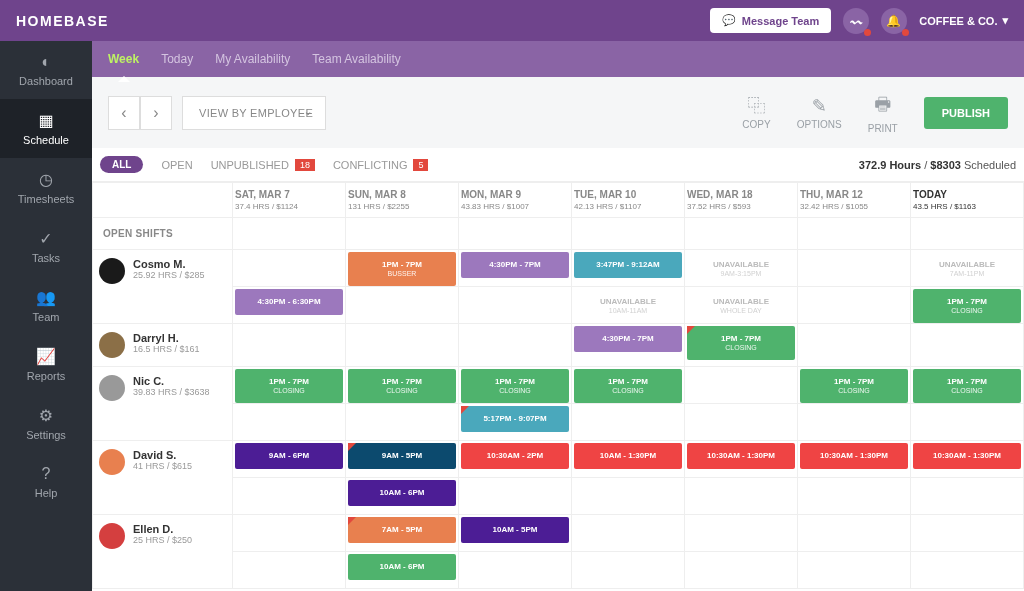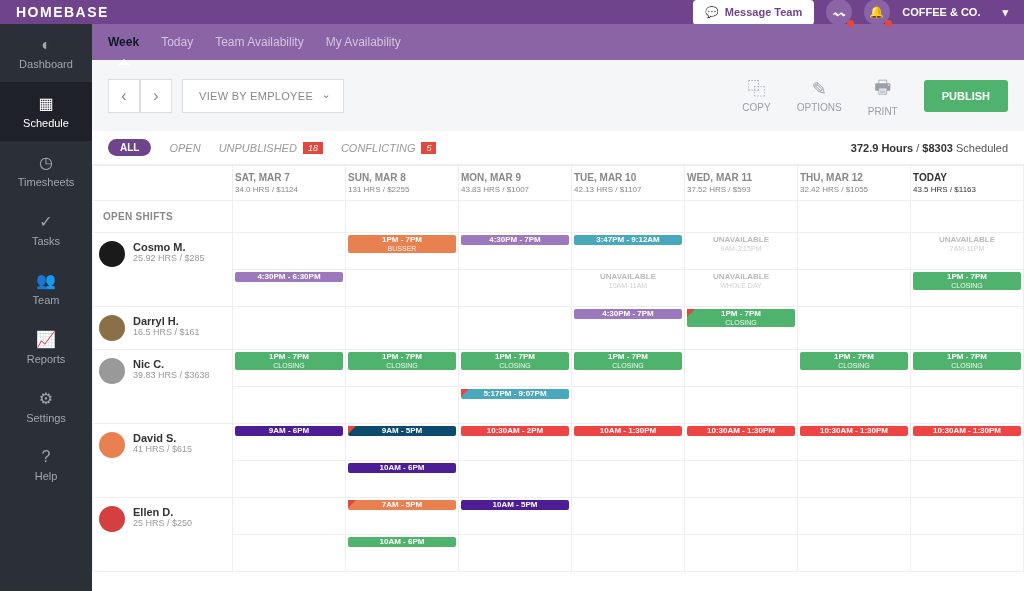--- a/index.html
+++ b/index.html
@@ -1,68 +1,68 @@
 <!DOCTYPE html>
 <html><head>
 <meta charset="utf-8">
 <style>
 *{margin:0;padding:0;box-sizing:border-box;font-family:Arial,Helvetica,sans-serif;}
 body{background:#fff;width:1024px;height:591px;overflow:hidden;}
 .app{display:flex;flex-direction:column;height:100%;}
-.topbar{background:#6f448c;height:24px;display:flex;align-items:center;padding:0 16px;color:#fff;}
+.topbar{background:#6f448c;height:41px;display:flex;align-items:center;padding:0 16px;color:#fff;}
 .logo{font-weight:700;letter-spacing:1.5px;font-size:14px;}
 .topbar-right{margin-left:auto;display:flex;align-items:center;gap:12px;}
 .msg-team{background:#fff;color:#6f448c;border-radius:4px;padding:6px 12px;font-size:11px;font-weight:700;display:flex;align-items:center;gap:6px;}
 .circ{width:26px;height:26px;border-radius:50%;background:#8a64a5;display:flex;align-items:center;justify-content:center;position:relative;}
 .circ .dot{position:absolute;right:-2px;bottom:-2px;width:7px;height:7px;background:#e2483d;border-radius:50%;}
-.company{font-size:11px;font-weight:700;display:flex;align-items:center;gap:22px;}
+.company{font-size:11px;font-weight:700;display:flex;align-items:center;gap:5px;}
 .user{font-size:11px;display:flex;align-items:center;gap:8px;}
 .avatar-sm{width:22px;height:22px;border-radius:50%;background:#333;}
 .body{display:flex;flex:1;overflow:hidden;}
 .sidebar{width:92px;background:#2b3038;color:#a1a6ad;display:flex;flex-direction:column;}
 .nav-item{display:flex;flex-direction:column;align-items:center;padding:12px 0;font-size:11px;cursor:pointer;}
 .nav-item.active{background:#1e2228;color:#fff;}
 .nav-ico{font-size:16px;margin-bottom:4px;}
 .main{flex:1;display:flex;flex-direction:column;overflow:hidden;}
 .subnav{background:#8a64a5;height:36px;display:flex;align-items:center;padding:0 16px;gap:22px;font-size:12px;color:#d4c4e0;}
 .subnav-item{cursor:pointer;position:relative;padding:10px 0;}
-.subnav-item.active{color:#0f172a;font-weight:700;}
+.subnav-item.active{color:#bef264;font-weight:700;}
 .subnav-item.active::after{content:'';position:absolute;bottom:-6px;left:50%;transform:translateX(-50%);border:6px solid transparent;border-bottom-color:#fff;}
 .toolbar{background:#f5f6f7;padding:14px 16px;display:flex;align-items:center;gap:10px;}
 .date-nav{display:flex;}
 .nav-btn{width:32px;height:34px;border:1px solid #ddd;background:#fff;display:flex;align-items:center;justify-content:center;color:#888;cursor:pointer;}
 .date-range{height:34px;border:1px solid #ddd;background:#fff;padding:0 16px;display:flex;align-items:center;font-size:12px;color:#666;border-left:0;border-right:0;}
-.view-select{height:34px;border:1px solid #ddd;background:#fff;padding:0 30px 0 16px;font-size:11px;color:#888;letter-spacing:0.3px;position:relative;display:flex;align-items:center;cursor:pointer;}
+.view-select{height:34px;border:1px solid #ddd;background:#fff;padding:0 12px 0 16px;font-size:11px;color:#888;letter-spacing:0.3px;position:relative;display:flex;align-items:center;cursor:pointer;}
 .view-select::after{content:'⌄';position:absolute;right:12px;top:8px;}
 .toolbar-right{margin-left:auto;display:flex;align-items:center;gap:26px;}
 .tool-btn{display:flex;flex-direction:column;align-items:center;color:#9aa0a6;font-size:10px;cursor:pointer;gap:2px;}
 .tool-ico{font-size:18px;}
 .publish-btn{background:#4fb36d;color:#fff;padding:10px 18px;font-size:11px;font-weight:700;border-radius:3px;cursor:pointer;}
-.filters{padding:8px 16px;display:flex;align-items:center;gap:18px;font-size:11px;color:#999;border-bottom:1px solid #eee;}
+.filters{padding:8px 8px;display:flex;align-items:center;gap:18px;font-size:11px;color:#999;border-bottom:1px solid #eee;}
 .pill{background:#6f448c;color:#fff;padding:3px 12px;border-radius:10px;font-weight:700;font-size:10px;}
-.filter-item{display:flex;align-items:center;gap:6px;cursor:pointer;font-style:italic;}
+.filter-item{display:flex;align-items:center;gap:6px;cursor:pointer;}
 .badge{background:#e2483d;color:#fff;font-size:9px;padding:1px 5px;border-radius:0;}
 .summary{margin-left:auto;font-size:11px;color:#555;}
 .summary .hrs{font-weight:700;color:#333;}
 .summary .amt{font-weight:700;color:#333;}
 .grid{flex:1;overflow:auto;}
 .grid table{width:100%;border-collapse:collapse;table-layout:fixed;}
 .grid th,.grid td{border:1px solid #eee;padding:0;vertical-align:top;}
 .grid th{background:#fff;font-size:9px;color:#888;font-weight:700;text-align:left;padding:6px 2px;}
 .grid th .day{font-size:10px;}
 .grid th .stats{font-size:8px;font-weight:400;margin-top:2px;}
 .grid th.today{color:#333;}
 .emp-col{width:140px;}
 .emp-cell{display:flex;align-items:flex-start;gap:8px;padding:8px 6px;font-size:10px;}
 .emp-av{width:26px;height:26px;border-radius:50%;background:#555;flex-shrink:0;}
 .emp-name{font-weight:700;color:#333;font-size:11px;}
 .emp-stats{color:#999;font-size:9px;}
 .open-label{font-size:10px;font-weight:700;color:#888;padding:10px;letter-spacing:0.3px;}
 .cell{height:34px;position:relative;}
-.shift{margin:2px;border-radius:2px;color:#fff;font-size:8px;font-weight:700;text-align:center;padding:0 2px;line-height:1.2;position:relative;}
+.shift{margin:2px;border-radius:2px;color:#fff;font-size:8px;font-weight:700;text-align:center;padding:8px 2px;line-height:1.2;position:relative;}
 .shift .role{font-size:7px;font-weight:400;opacity:0.9;}
 .shift.unavail{background:none;color:#bbb;font-size:8px;}
 .shift.unavail .role{color:#ccc;}
 .corner{position:absolute;top:0;left:0;border:4px solid transparent;border-top-color:#e2483d;border-left-color:#e2483d;}
 .c-purple{background:#9c78bd;}
 .c-orange{background:#e8804f;}
 .c-teal{background:#4aa8bc;}
 .c-green{background:#4fb36d;}
 .c-blue{background:#4c1d95;}
 .c-yellow{background:#0c4a6e;}
@@ -132,22 +132,22 @@
         <div class="nav-item">
           <span class="nav-ico">?</span>
           <span>Help</span>
         </div>
       </div>
 
     <div class="main">
       <div class="subnav" id="subnav">
           <span class="subnav-item active">Week</span>
           <span class="subnav-item">Today</span>
+          <span class="subnav-item">My Availability</span>
           <span class="subnav-item">Team Availability</span>
-          <span class="subnav-item">My Availability</span>
         </div>
 
       <div class="toolbar">
         <div class="date-nav">
           <div class="nav-btn">‹</div>
           <div class="nav-btn">›</div>
         </div>
         <div class="view-select">
           <span>VIEW BY EMPLOYEE</span>
         </div>
@@ -186,36 +186,36 @@
         </span>
       </div>
 
       <div class="grid">
         <table id="grid-table">
             <tbody>
               <tr>
                 <th class="emp-col"></th>
                 <th class="">
                   <div class="day">SAT, MAR 7</div>
-                  <div class="stats">34.0 HRS / $1124</div>
+                  <div class="stats">37.4 HRS / $1124</div>
                 </th>
                 <th class="">
                   <div class="day">SUN, MAR 8</div>
                   <div class="stats">131 HRS / $2255</div>
                 </th>
                 <th class="">
                   <div class="day">MON, MAR 9</div>
                   <div class="stats">43.83 HRS / $1007</div>
                 </th>
                 <th class="">
                   <div class="day">TUE, MAR 10</div>
                   <div class="stats">42.13 HRS / $1107</div>
                 </th>
                 <th class="">
-                  <div class="day">WED, MAR 11</div>
+                  <div class="day">WED, MAR 18</div>
                   <div class="stats">37.52 HRS / $593</div>
                 </th>
                 <th class="">
                   <div class="day">THU, MAR 12</div>
                   <div class="stats">32.42 HRS / $1055</div>
                 </th>
                 <th class="today">
                   <div class="day">TODAY</div>
                   <div class="stats">43.5 HRS / $1163</div>
                 </th>

